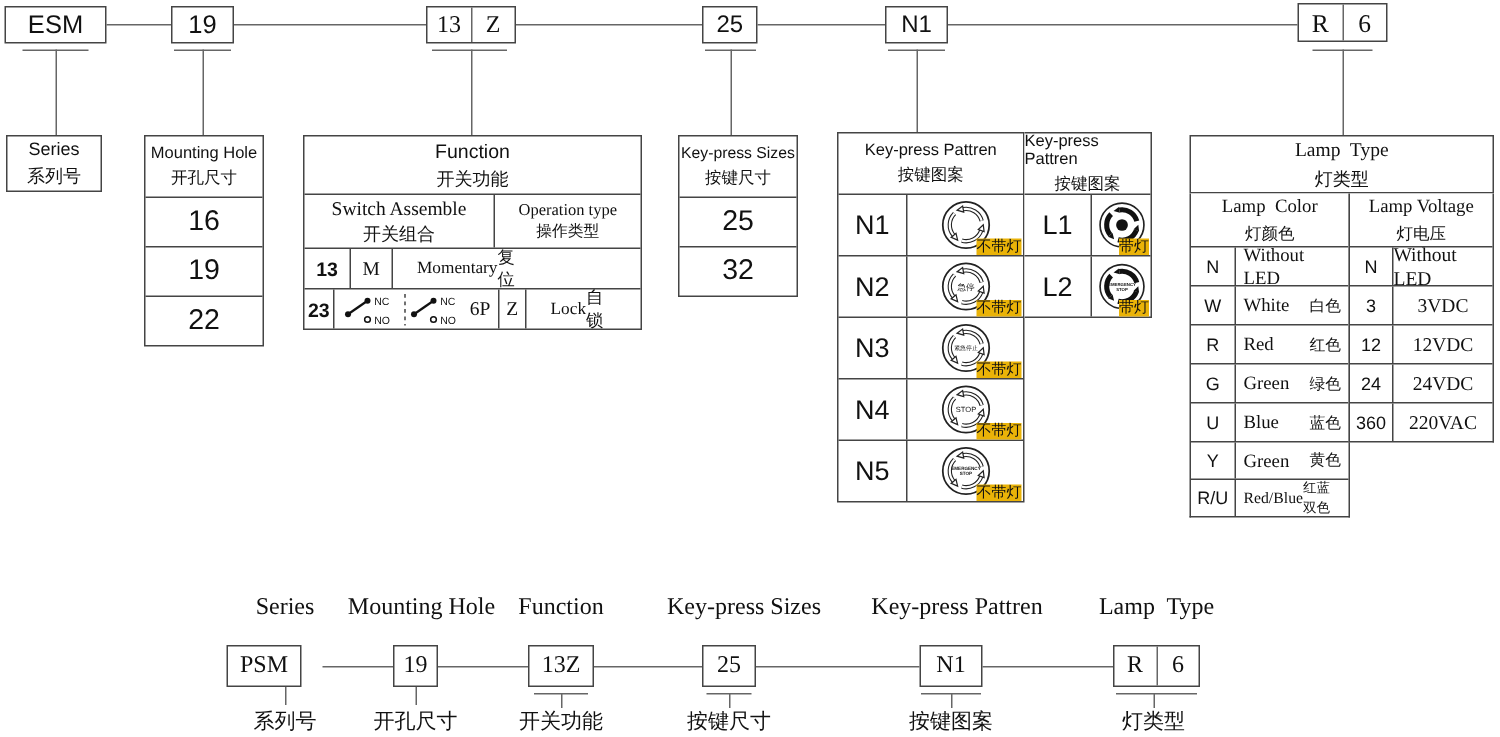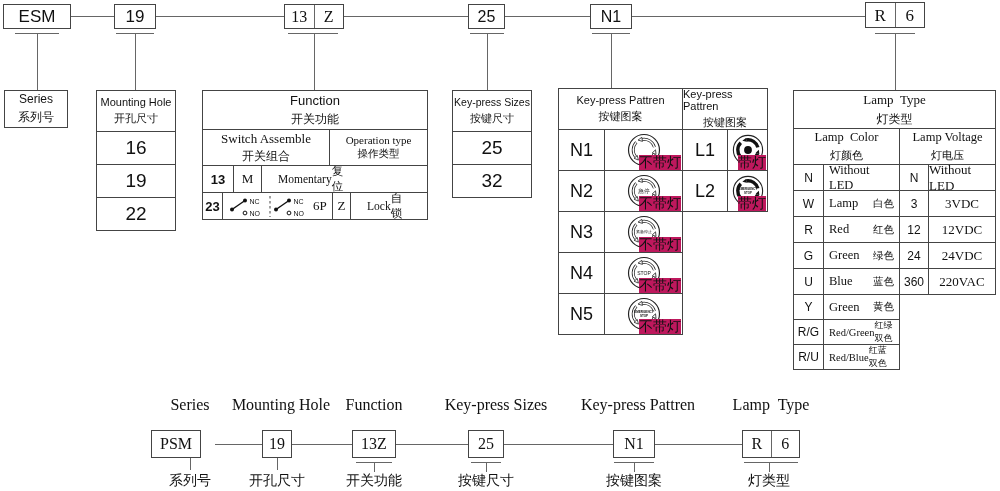--- a/index.html
+++ b/index.html
@@ -26,21 +26,21 @@
   .fc-code{width:30px;display:flex;align-items:center;justify-content:center;font-size:13px;font-weight:bold}
   .fc-sym{flex:1;border-left:1px solid #444;display:flex;align-items:center;padding-left:4px;position:relative}
   .fc-poles{margin-left:auto;padding-right:5px;font-family:"Liberation Serif",serif;font-size:13px}
   .fc-op{width:27px;border-left:1px solid #444;display:flex;align-items:center;justify-content:center;font-family:"Liberation Serif",serif;font-size:13px}
   .fc-opl{width:69px;border-left:1px solid #444;display:flex;align-items:center;justify-content:space-between;padding:0 16px;font-family:"Liberation Serif",serif;font-size:11.5px}
   
   .p-row{display:flex;height:40px}
   .p-row + .p-row{border-top:1px solid #444}
   .p-code{width:45px;display:flex;align-items:center;justify-content:center;font-size:18px}
   .p-icon{flex:1;border-left:1px solid #444;position:relative;display:flex;align-items:center;justify-content:center}
-  .p-lamp{position:absolute;right:1px;bottom:0;font-size:14px;background:#be185d;line-height:1.1}
+  .p-lamp{position:absolute;right:1px;bottom:0;font-size:10px;background:#eab308;line-height:1.1}
   
   .lc-row,.lv-row{display:flex}
   .lc-row + .lc-row,.lv-row + .lv-row{border-top:1px solid #444}
   .lc-code{width:29px;display:flex;align-items:center;justify-content:center;font-size:12px}
   .lc-lbl{flex:1;border-left:1px solid #444;display:flex;align-items:center;justify-content:space-between;
     padding:0 5px;font-family:"Liberation Serif",serif;font-size:12.5px}
   .lc-lbl .zh-s{font-size:10.5px}
   .lv-code{width:28px;display:flex;align-items:center;justify-content:center;font-size:12px}
   .lv-lbl{flex:1;border-left:1px solid #444;display:flex;align-items:center;justify-content:center;
     font-family:"Liberation Serif",serif;font-size:13px}
@@ -339,21 +339,21 @@
         <div class="lc-row" style="height: 25px;">
           <div class="lc-code">N</div>
           <div class="lc-lbl">
             <span>Without LED</span>
             <span class="zh-s"></span>
           </div>
         </div>
         <div class="lc-row" style="height: 25px;">
           <div class="lc-code">W</div>
           <div class="lc-lbl">
-            <span>Lamp</span>
+            <span>White</span>
             <span class="zh-s">白色</span>
           </div>
         </div>
         <div class="lc-row" style="height: 25px;">
           <div class="lc-code">R</div>
           <div class="lc-lbl">
             <span>Red</span>
             <span class="zh-s">红色</span>
           </div>
         </div>
@@ -369,27 +369,20 @@
           <div class="lc-lbl">
             <span>Blue</span>
             <span class="zh-s">蓝色</span>
           </div>
         </div>
         <div class="lc-row" style="height: 24px;">
           <div class="lc-code">Y</div>
           <div class="lc-lbl">
             <span>Green</span>
             <span class="zh-s">黄色</span>
-          </div>
-        </div>
-        <div class="lc-row" style="height: 24px;">
-          <div class="lc-code">R/G</div>
-          <div class="lc-lbl" style="font-size: 10.5px;">
-            <span>Red/Green</span>
-            <span class="zh-s" style="font-size: 9px;">红绿双色</span>
           </div>
         </div>
         <div class="lc-row" style="height: 24px;">
           <div class="lc-code">R/U</div>
           <div class="lc-lbl" style="font-size: 10.5px;">
             <span>Red/Blue</span>
             <span class="zh-s" style="font-size: 9px;">红蓝双色</span>
           </div>
         </div>
       </div>

